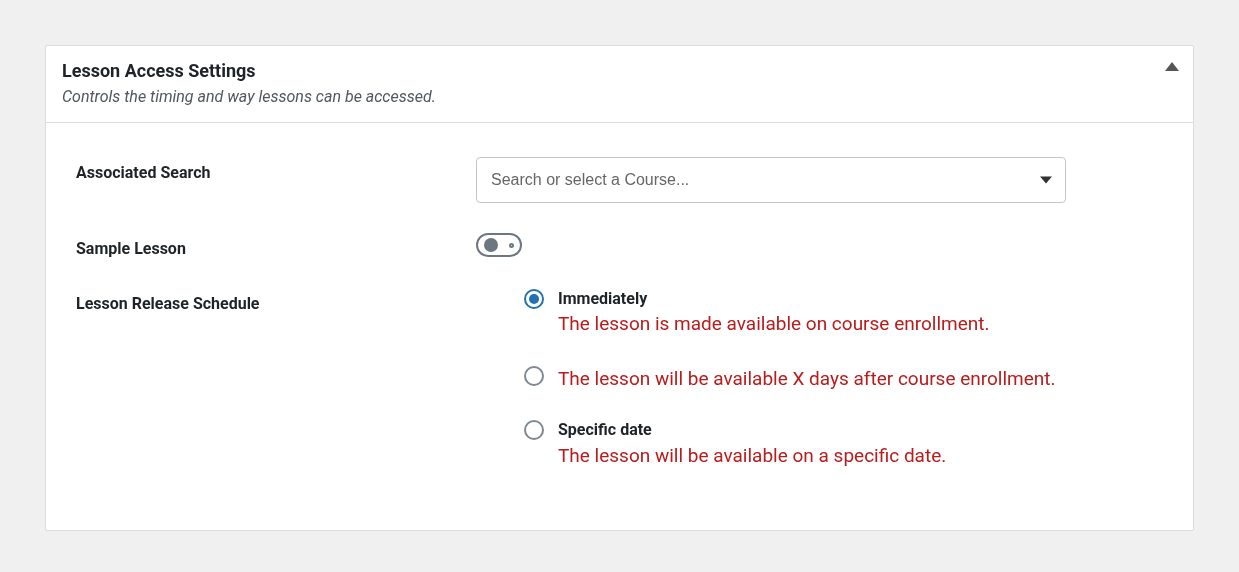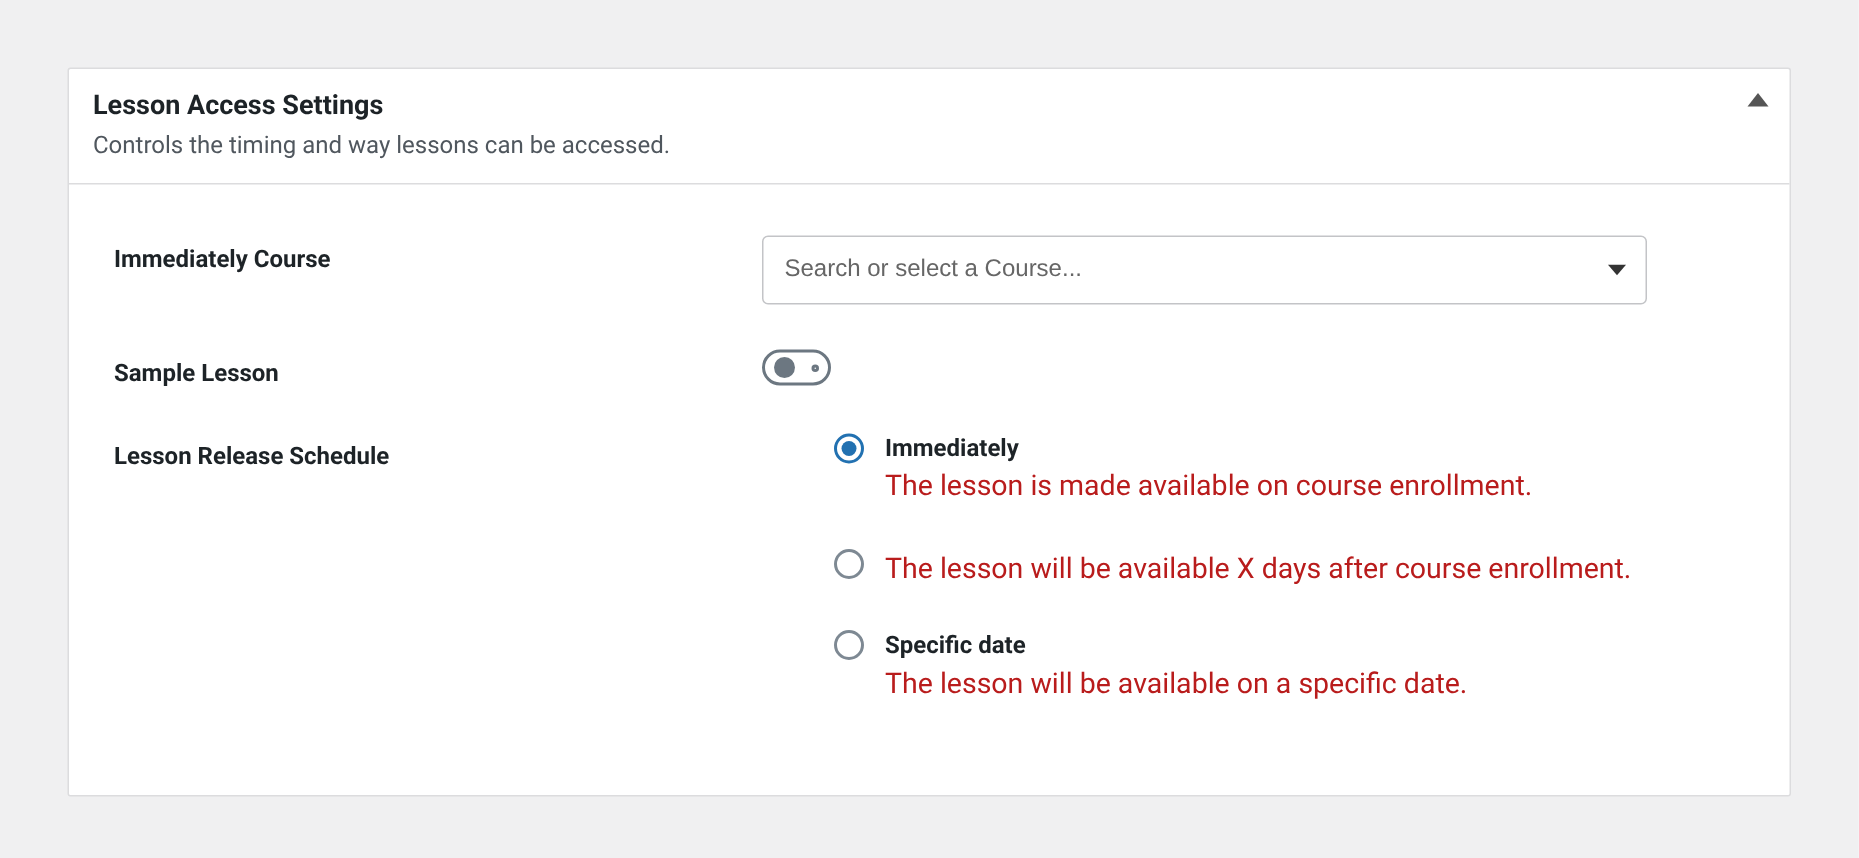--- a/index.html
+++ b/index.html
@@ -25,20 +25,21 @@
   }
   .panel-title {
     font-size: 18px;
     font-weight: 700;
     color: #1d2327;
     margin: 0 0 6px 0;
   }
   .panel-sub {
     font-size: 16px;
     color: #50575e;
+    font-style: italic;
     margin: 0;
   }
   .collapse-caret {
     position: absolute;
     right: 14px;
     top: 16px;
     width: 0;
     height: 0;
     border-left: 7px solid transparent;
     border-right: 7px solid transparent;
@@ -57,21 +58,20 @@
   .label-col {
     flex: 0 0 400px;
     font-size: 16px;
     font-weight: 700;
     color: #1d2327;
     padding-top: 6px;
   }
   .control-col {
     flex: 1 1 auto;
     max-width: 590px;
-    margin-left: 32px;
   }
   .select-wrap {
     position: relative;
     width: 100%;
   }
   .select-input {
     width: 100%;
     height: 46px;
     padding: 0 40px 0 14px;
     font-size: 16px;
@@ -172,21 +172,21 @@
 <div class="page">
   <div class="panel">
     <div class="panel-header">
       <div class="panel-title">Lesson Access Settings</div>
       <div class="panel-sub">Controls the timing and way lessons can be accessed.</div>
       <div class="collapse-caret"></div>
     </div>
     <div class="panel-body">
 
       <div class="row">
-        <div class="label-col">Immediately Course</div>
+        <div class="label-col">Associated Search</div>
         <div class="control-col">
           <div class="select-wrap">
             <button class="select-input" type="button">Search or select a Course...</button>
             <span class="select-caret"></span>
           </div>
         </div>
       </div>
 
       <div class="row">
         <div class="label-col">Sample Lesson</div>

